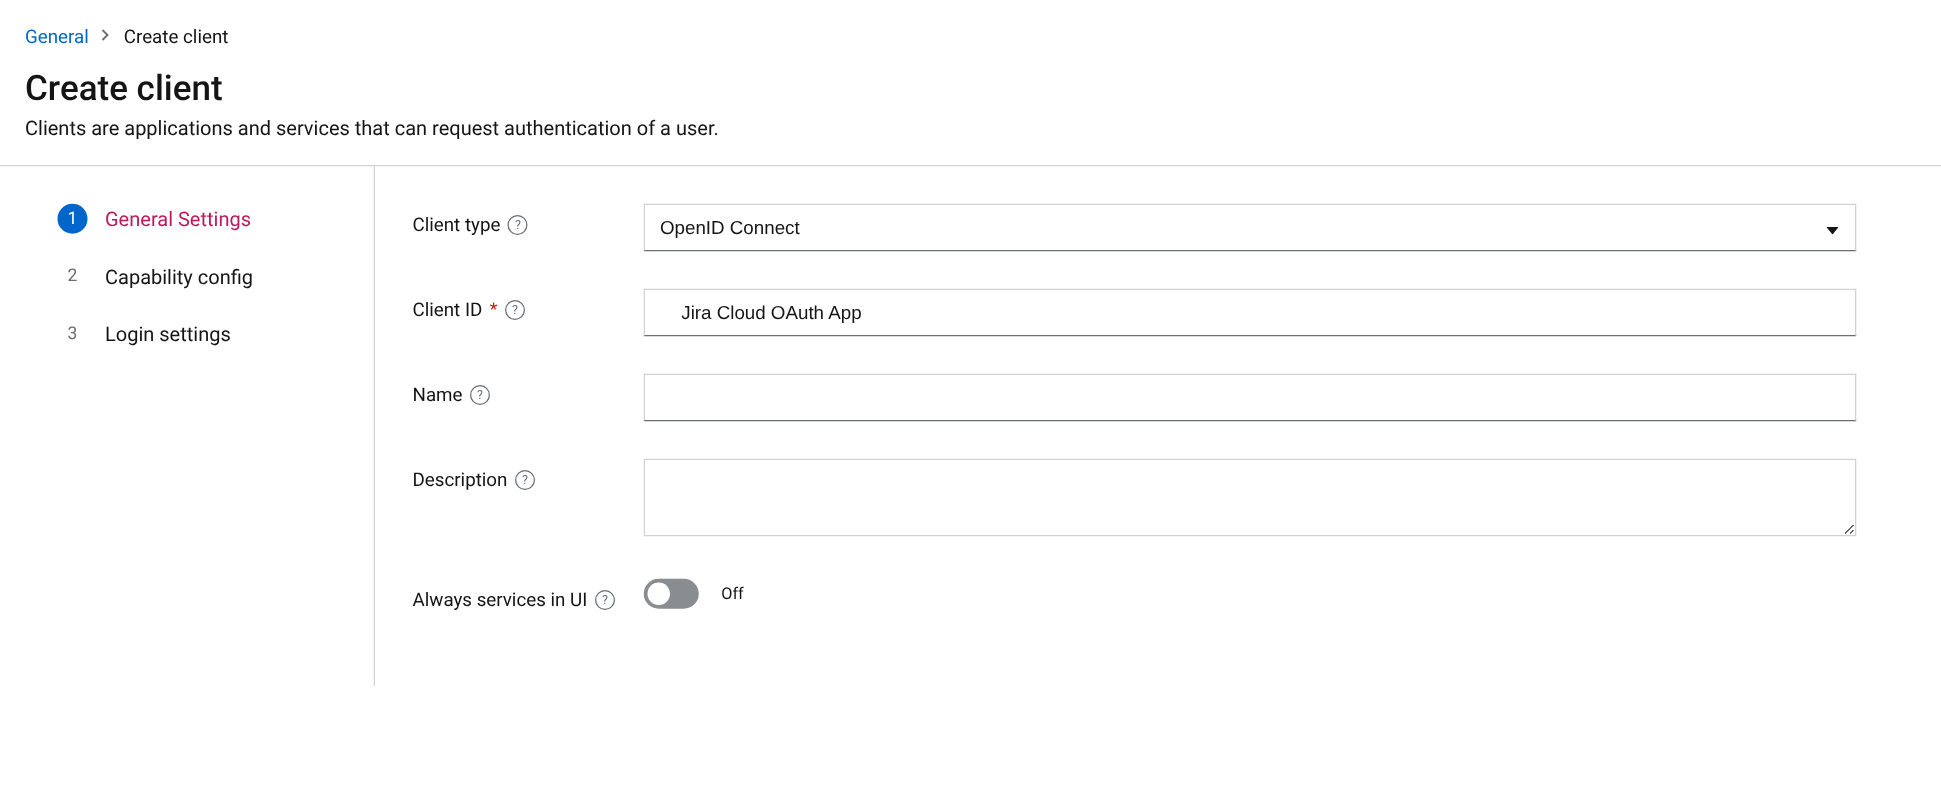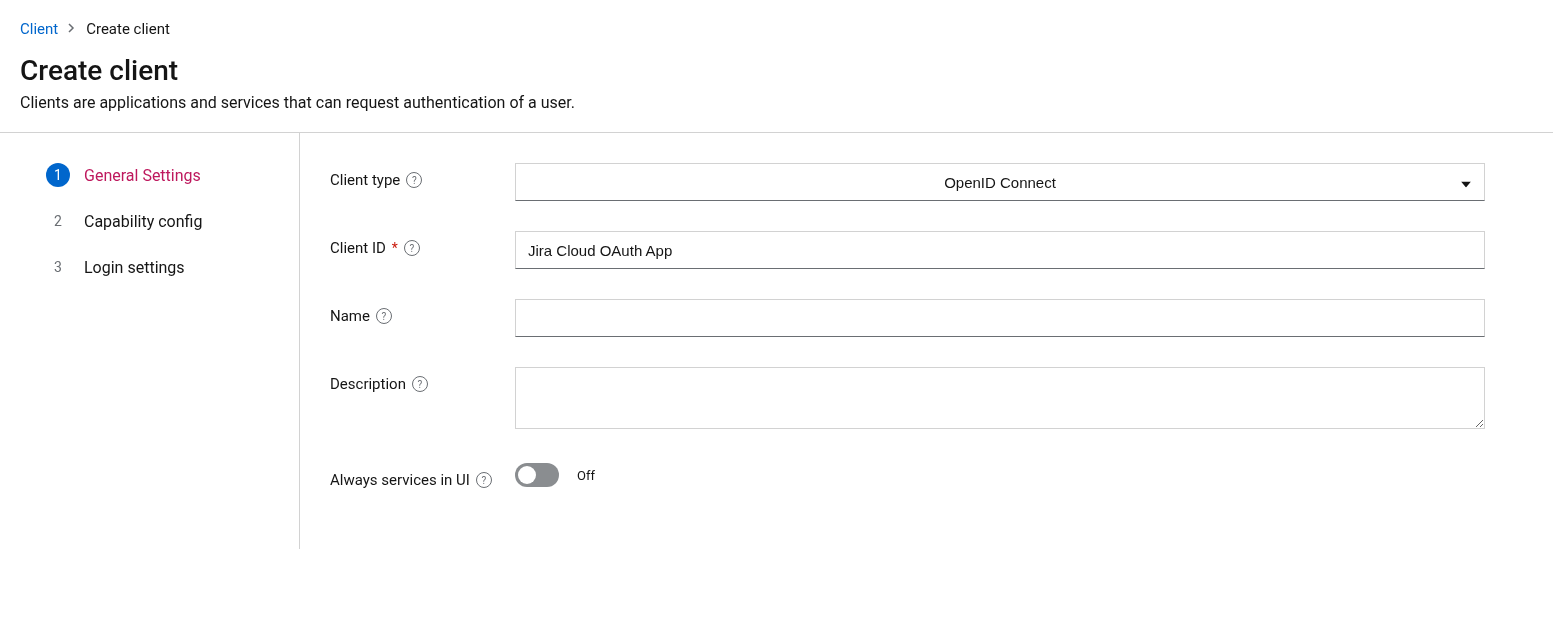--- a/index.html
+++ b/index.html
@@ -144,33 +144,32 @@
       height: 38px;
       padding: 0 12px;
       border: 1px solid #d2d2d2;
       border-bottom: 1px solid #6a6e73;
       background: #fff;
       font-size: 15px;
       color: #151515;
       appearance: none;
       -webkit-appearance: none;
       cursor: pointer;
-      text-align: center;
     }
     .select-caret {
       position: absolute;
       right: 14px;
       top: 50%;
       transform: translateY(-50%);
       pointer-events: none;
     }
     .form-input {
       width: 100%;
       height: 38px;
-      padding: 0 12px;
+      padding: 0 29px;
       border: 1px solid #d2d2d2;
       border-bottom: 1px solid #6a6e73;
       font-size: 15px;
       color: #151515;
     }
     .form-textarea {
       width: 100%;
       height: 62px;
       padding: 8px 12px;
       border: 1px solid #d2d2d2;
@@ -203,21 +202,21 @@
     }
     .toggle-status {
       font-size: 13px;
       color: #151515;
     }
   </style>
 </head>
 <body>
 
 <nav class="breadcrumb">
-  <a class="breadcrumb-link">Client</a>
+  <a class="breadcrumb-link">General</a>
   <span class="breadcrumb-separator">
     <svg width="8" height="10" viewBox="0 0 8 10">
         <path d="M1 1 L5 5 L1 9" stroke="#6a6e73" stroke-width="1.5" fill="none"></path>
       </svg>
   </span>
   <span class="breadcrumb-current">Create client</span>
 </nav>
 
 <header class="page-header">
   <h1 class="page-title">Create client</h1>

